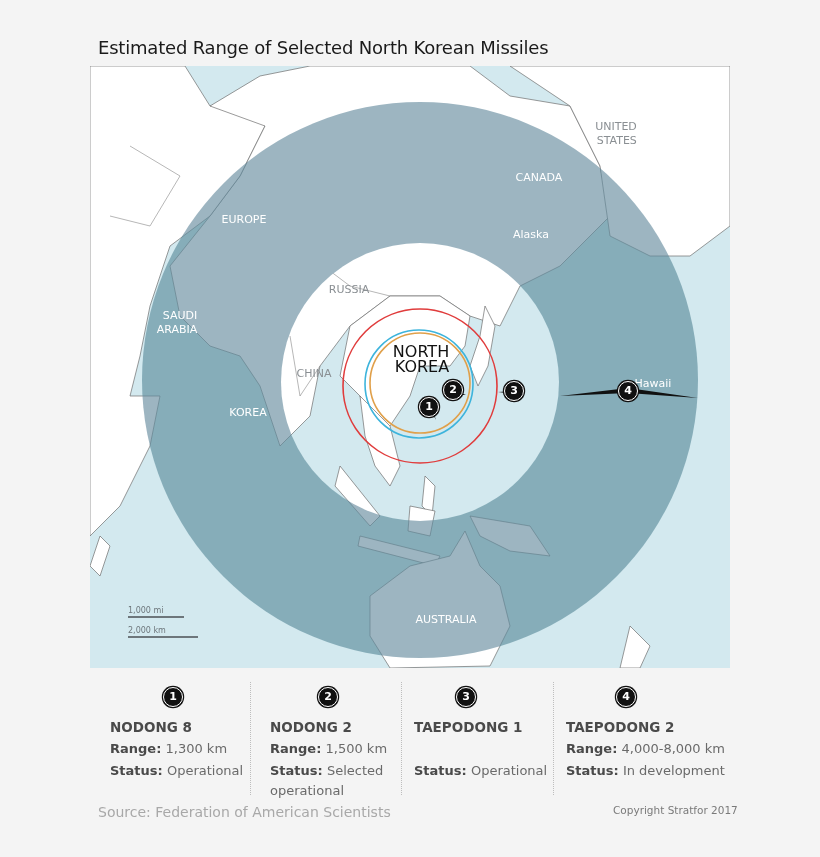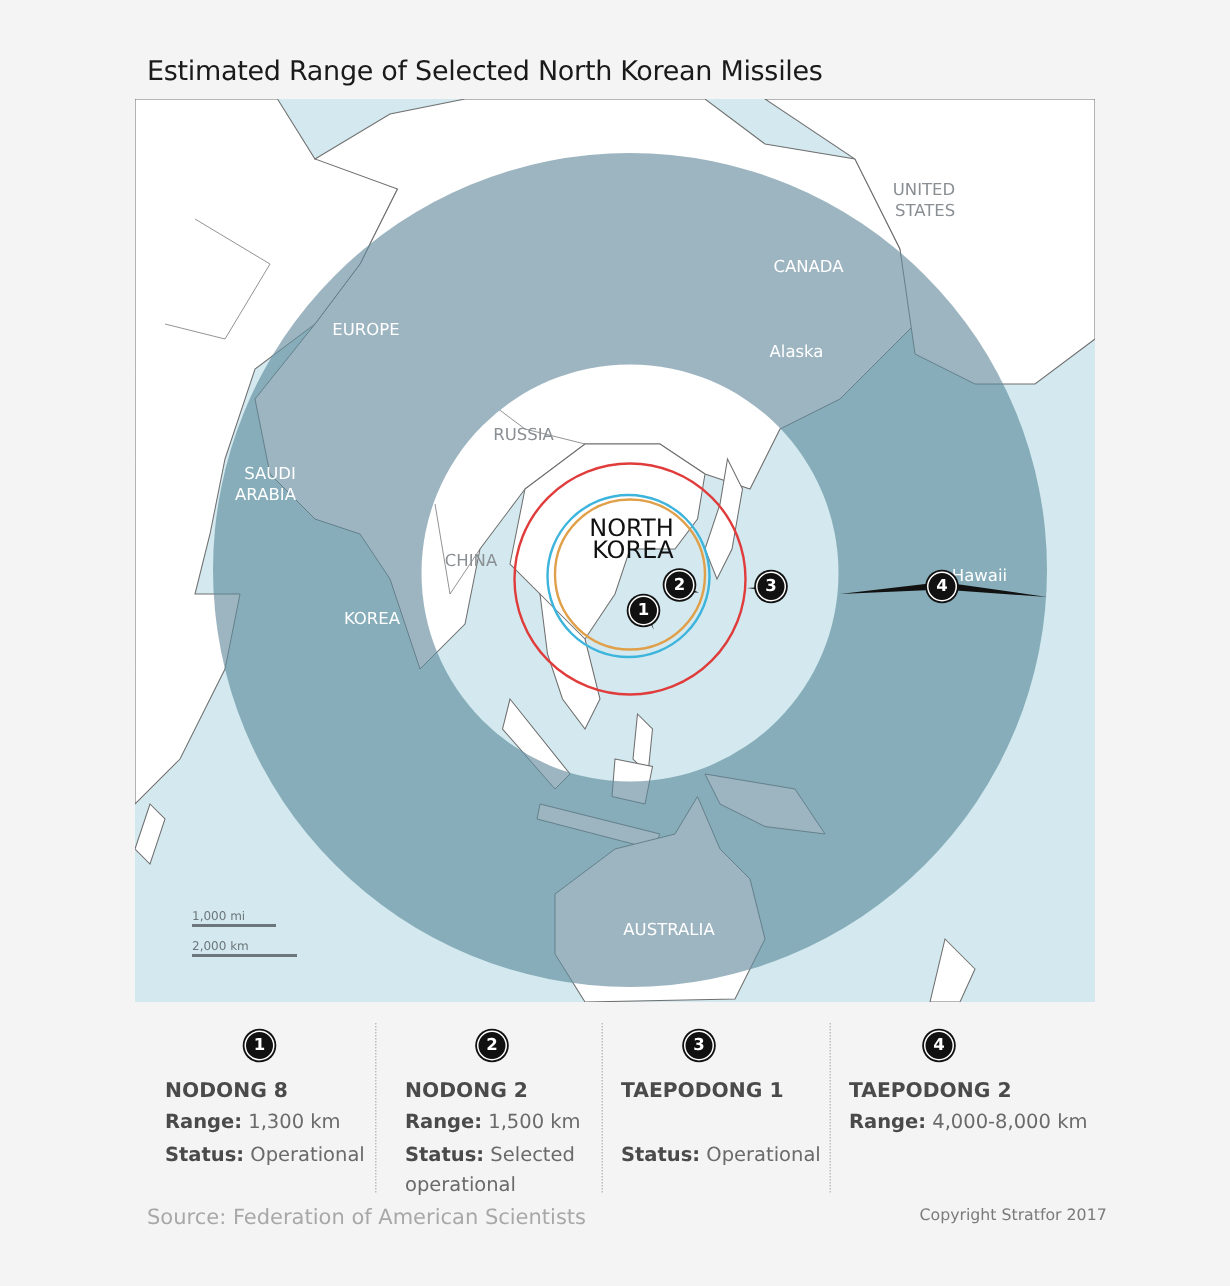--- a/index.html
+++ b/index.html
@@ -169,17 +169,18 @@
   <div class="col" style="left:324px;width:150px;">
     <div class="leg-num" style="left:42px;">3</div>
     <div class="leg-name" style="left:0;">TAEPODONG 1</div>
     <div class="leg-line" style="left:0;top:79px;"><b>Status:</b> <span>Operational</span></div>
   </div>
   <div class="divider" style="left:463px;"></div>
   <div class="col" style="left:476px;width:170px;">
     <div class="leg-num" style="left:50px;">4</div>
     <div class="leg-name" style="left:0;">TAEPODONG 2</div>
     <div class="leg-line" style="left:0;top:57px;width:170px;"><b>Range:</b> <span>4,000-8,000 km</span></div>
+    <div class="leg-line" style="left:0;top:79px;width:170px;"><b>Status:</b> <span>In development</span></div>
   </div>
 </div>
 
 <div class="source">Source: Federation of American Scientists</div>
 <div class="copyright">Copyright Stratfor 2017</div>
 
 </body></html>

